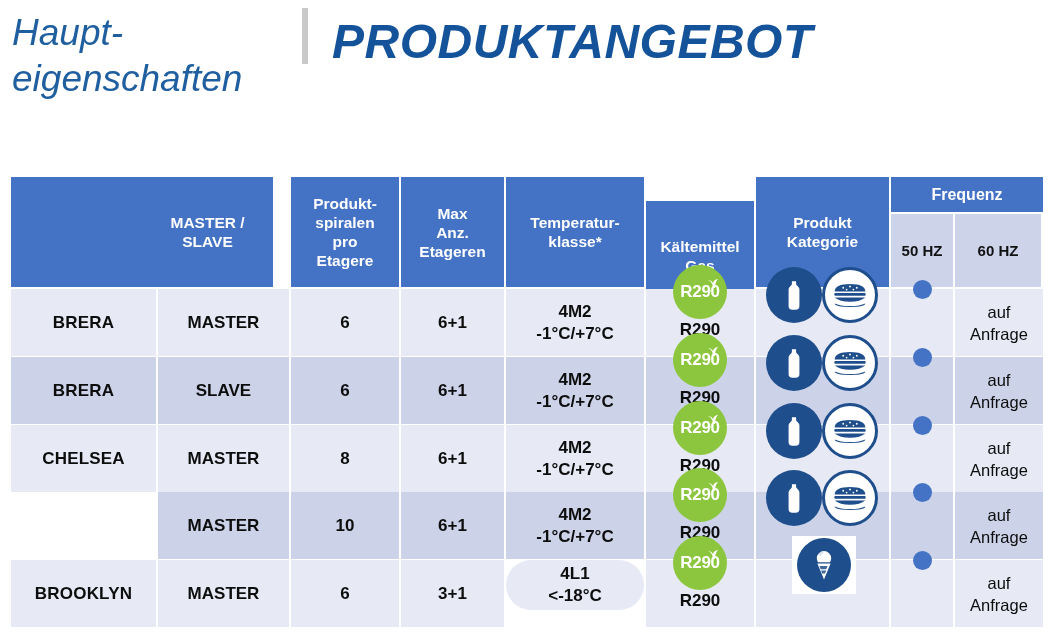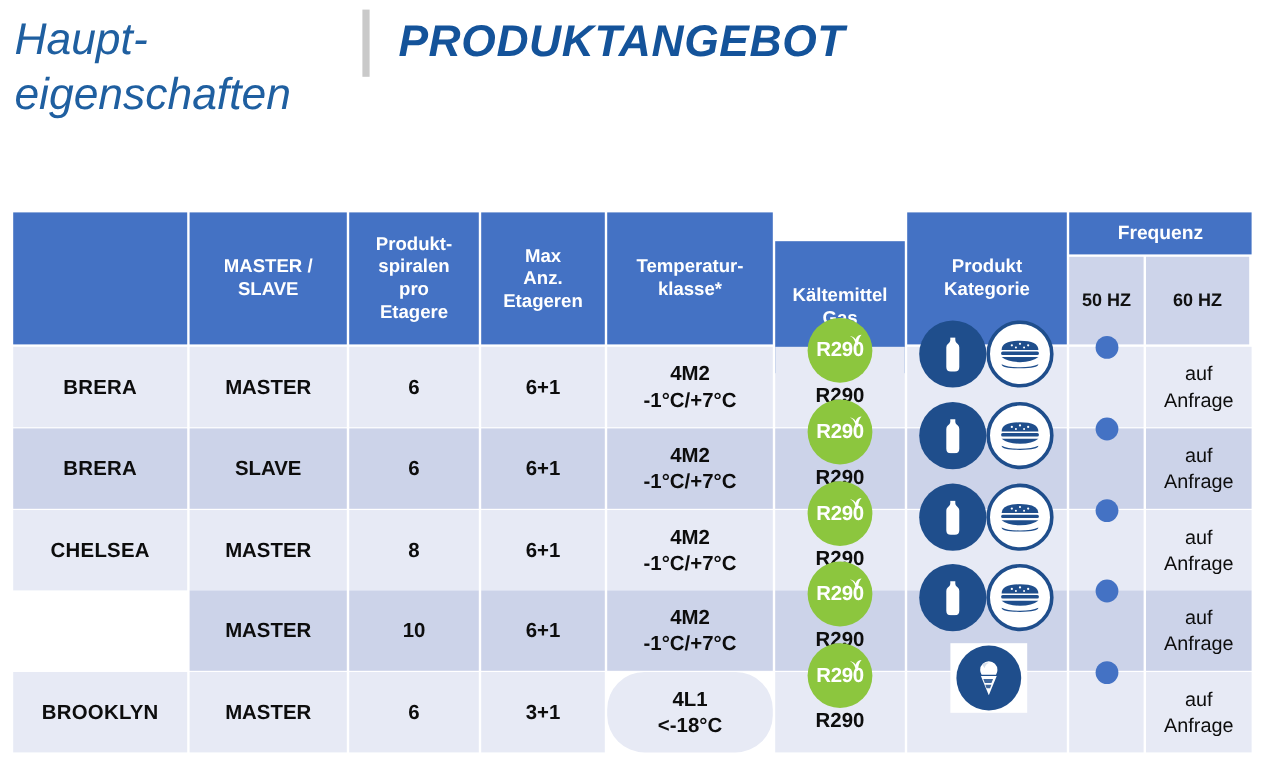--- a/index.html
+++ b/index.html
@@ -23,21 +23,21 @@
     position: absolute; left: 12px; top: 10px; width: 280px;
     font-size: 37px; line-height: 46px; font-weight: 400;
     color: #1F5FA0; letter-spacing: 0px;
   }
   .hdr-divider {
     position: absolute; left: 302px; top: 8px;
     width: 6px; height: 56px; background: #c9c9c9;
   }
   .hdr-right {
     position: absolute; left: 332px; top: 14px;
-    font-size: 37px; font-weight: bold; color: #14539A;
+    font-size: 48px; font-weight: bold; color: #14539A;
     letter-spacing: 0.5px; white-space: nowrap;
   }
 
   
   .tbl { position: absolute; left: 11px; top: 177px; width: 1032px; height: 460px; }
 
   .cell {
     position: absolute;
     display: flex; align-items: center; justify-content: center;
     text-align: center;
@@ -115,21 +115,21 @@
     </div>
     <div class="hdr-divider"></div>
     <div class="hdr-right">PRODUKTANGEBOT</div>
   </div>
 
   <div class="tbl">
 
   <div class="cell hcell" style="left: 0px; top: 0px; width: 145px; height: 110px;">
         <div></div>
       </div>
-      <div class="cell hcell" style="left: 147px; top: 0px; width: 131px; height: 110px;">
+      <div class="cell hcell" style="left: 131px; top: 0px; width: 131px; height: 110px;">
         <div>
           <div>MASTER /</div>
           <div>SLAVE</div>
         </div>
       </div>
       <div class="cell hcell" style="left: 280px; top: 0px; width: 108px; height: 110px;">
         <div>
           <div>Produkt-</div>
           <div>spiralen</div>
           <div>pro</div>
@@ -448,21 +448,21 @@
       <div class="cell dcell rowA" style="left: 280px; top: 383px; width: 108px; height: 67px;">
         <div>
           <div>6</div>
         </div>
       </div>
       <div class="cell dcell rowA" style="left: 390px; top: 383px; width: 103px; height: 67px;">
         <div>
           <div>3+1</div>
         </div>
       </div>
-      <div class="cell dcell rowA" style="left: 495px; top: 383px; width: 138px; height: 67px; border-radius: 31px;">
+      <div class="cell dcell rowA" style="left: 495px; top: 383px; width: 138px; height: 50px; border-radius: 31px;">
         <div>
           <div>4L1</div>
           <div>&lt;-18°C</div>
         </div>
       </div>
       <div class="cell dcell rowA" style="left: 635px; top: 383px; width: 108px; height: 67px;">
         <div style="margin-top: 14px;">R290</div>
       </div>
       <div class="r290badge" style="left: 662px; top: 359px;">
         <span>R290</span>

